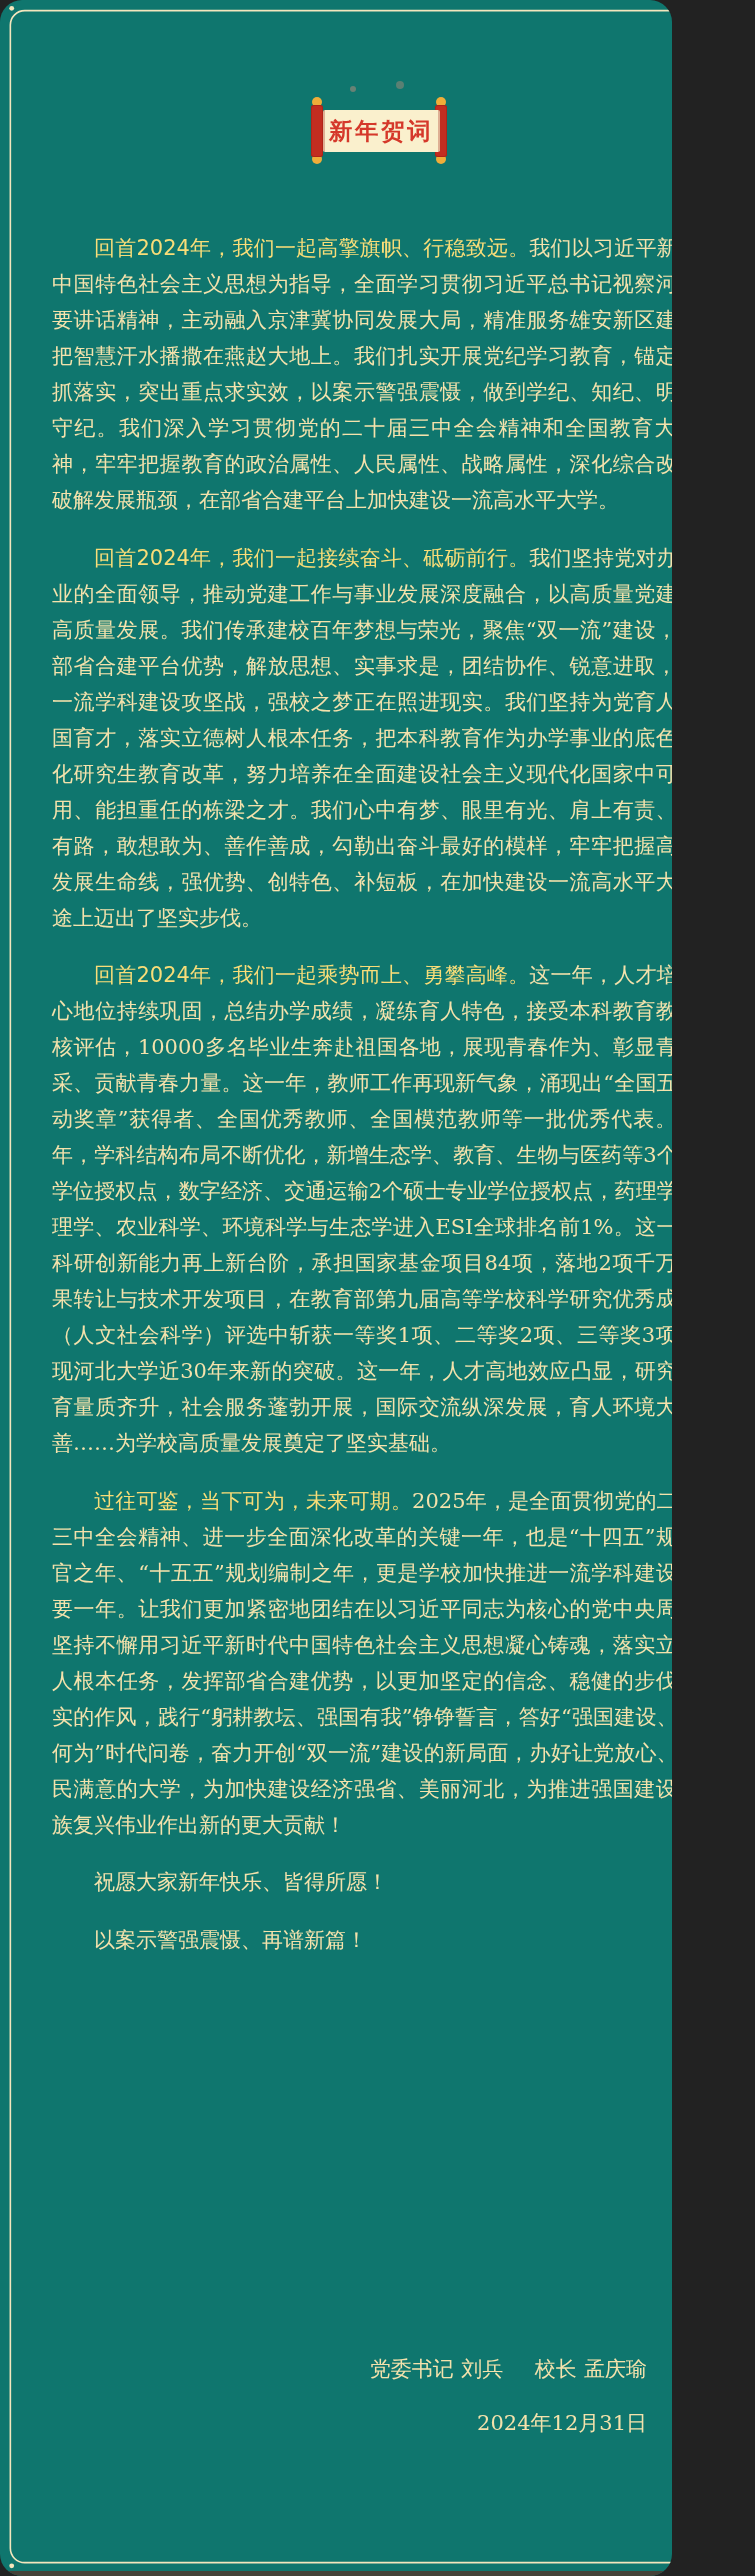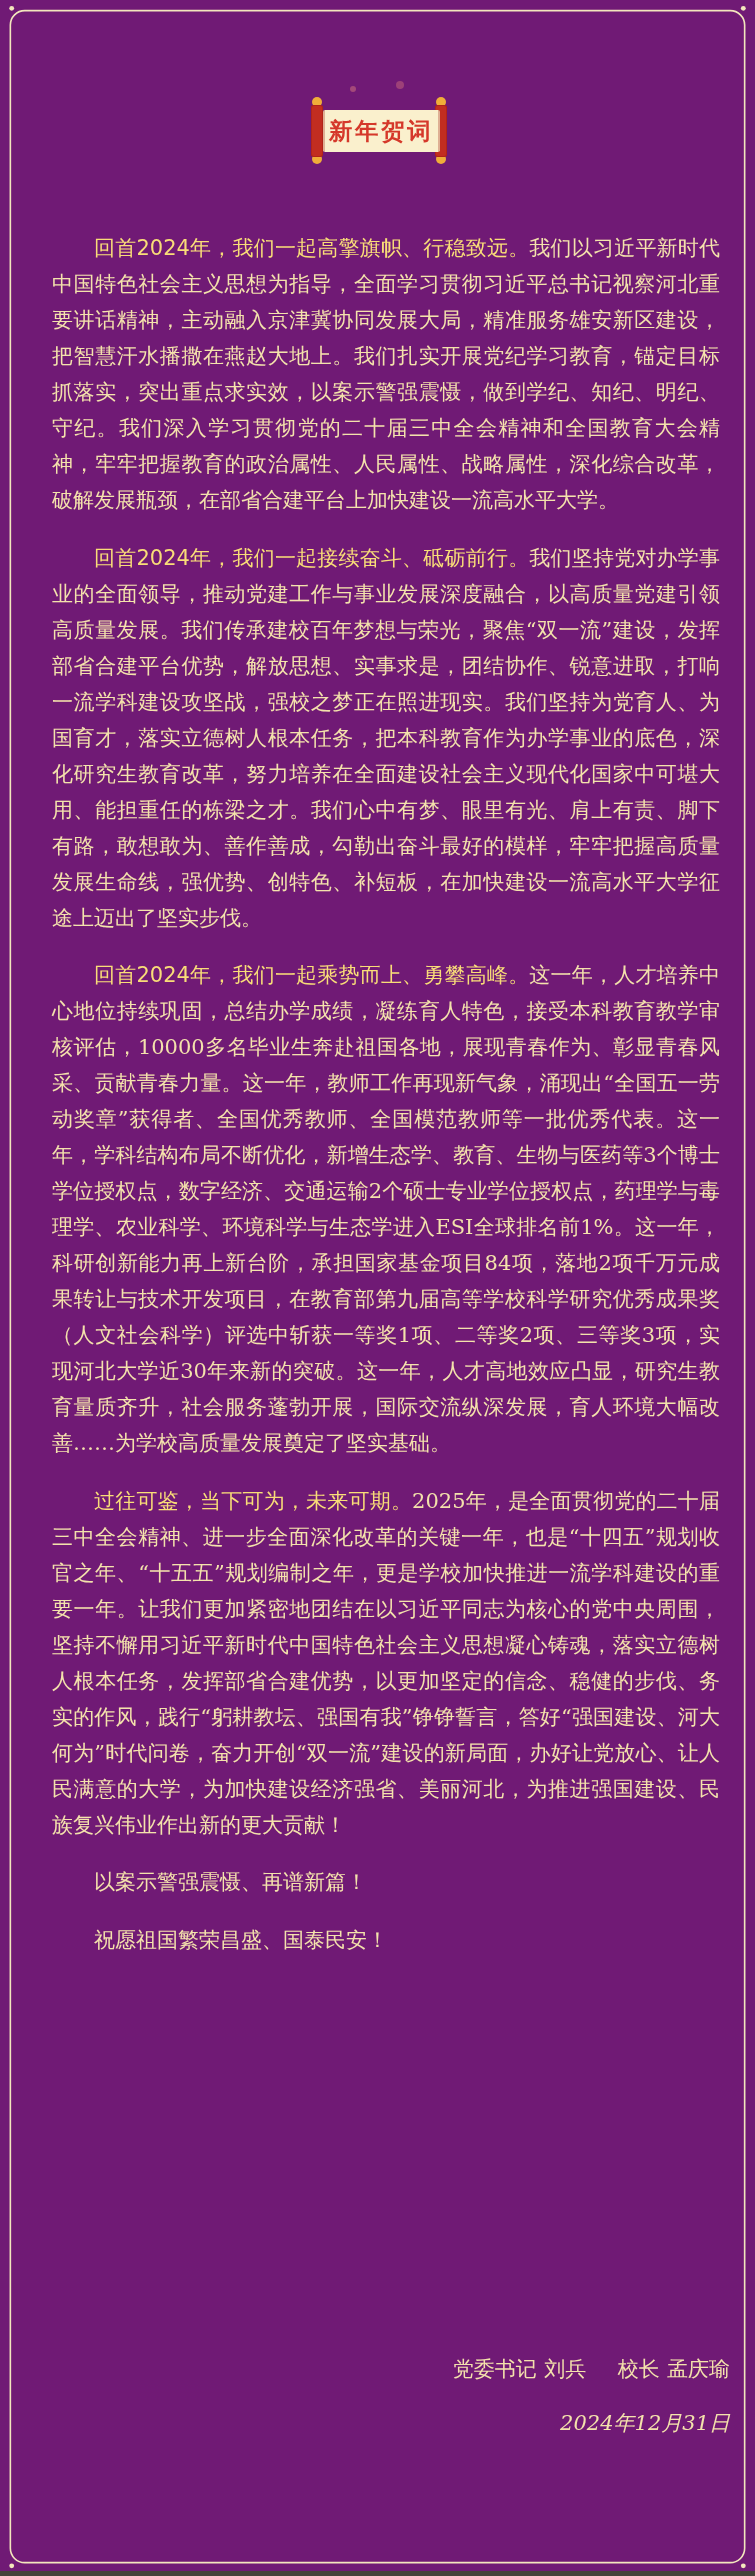--- a/index.html
+++ b/index.html
@@ -1,21 +1,22 @@
 <!DOCTYPE html>
 <html style="font-size:14.4px"><head>
 <meta charset="utf-8">
 <style>
   html,body{margin:0;padding:0;background:#222;}
   .poster{
     position:relative;
-    width:755px;height:2576px;
-    background:#701a75;
+    width:672px;height:2576px;
+    background:#0f766e;
     overflow:hidden;
     font-family:"Liberation Sans",sans-serif;
+    border-radius:22px;
   }
   
   .frame{position:absolute;left:0;top:0;}
   
   .banner{position:absolute;left:311px;top:97px;width:136px;height:67px;}
   .knob{position:absolute;width:10px;height:10px;border-radius:50%;background:#f0ad39;z-index:1;}
   .knob.tl{left:0.9px;top:0;}   .knob.bl{left:0.9px;top:57px;}
   .knob.tr{left:125px;top:0;} .knob.br{left:125px;top:57px;}
   .bar{position:absolute;top:8px;width:11.7px;height:52px;background:#c22d20;border-radius:2.7px;z-index:2;
        box-shadow:inset 0 0 0 0.9px rgba(140,18,10,.35);}
@@ -42,21 +43,21 @@
   }
   .letter p{margin:0 0 21.6px 0;text-indent:2em;}
   .lead{font-weight:normal;color:#f9dd78;font-family:"DejaVu Sans","Liberation Sans",sans-serif;}
   
   .signature,.dateline{
     position:absolute;right:25px;text-align:right;
     font-size:21px;line-height:36px;color:#f4e2ac;
     font-family:"DejaVu Serif","Liberation Serif",serif;white-space:nowrap;
   }
   .signature{top:2351px;}
-  .dateline{top:2405px;font-style:italic;}
+  .dateline{top:2405px;}
   .signature .name{margin-left:.35em;}
   .signature .pres{margin-left:1.5em;}
   .bottom-edge{position:absolute;left:0;bottom:0;width:100%;height:5.4px;background:#454239;}
 </style>
 </head>
 <body>
 
 <div class="poster">
 
   <svg class="frame" width="755" height="2576" viewBox="0 0 839 2862">
@@ -80,22 +81,22 @@
     <div class="panel">
       <span class="panel-title">新年贺词</span>
     </div>
   </div>
 
   <div class="letter">
     <p><span class="lead">回首2024年，我们一起高擎旗帜、行稳致远。</span><span>我们以习近平新时代中国特色社会主义思想为指导，全面学习贯彻习近平总书记视察河北重要讲话精神，主动融入京津冀协同发展大局，精准服务雄安新区建设，把智慧汗水播撒在燕赵大地上。我们扎实开展党纪学习教育，锚定目标抓落实，突出重点求实效，以案示警强震慑，做到学纪、知纪、明纪、守纪。我们深入学习贯彻党的二十届三中全会精神和全国教育大会精神，牢牢把握教育的政治属性、人民属性、战略属性，深化综合改革，破解发展瓶颈，在部省合建平台上加快建设一流高水平大学。</span></p>
     <p><span class="lead">回首2024年，我们一起接续奋斗、砥砺前行。</span><span>我们坚持党对办学事业的全面领导，推动党建工作与事业发展深度融合，以高质量党建引领高质量发展。我们传承建校百年梦想与荣光，聚焦“双一流”建设，发挥部省合建平台优势，解放思想、实事求是，团结协作、锐意进取，打响一流学科建设攻坚战，强校之梦正在照进现实。我们坚持为党育人、为国育才，落实立德树人根本任务，把本科教育作为办学事业的底色，深化研究生教育改革，努力培养在全面建设社会主义现代化国家中可堪大用、能担重任的栋梁之才。我们心中有梦、眼里有光、肩上有责、脚下有路，敢想敢为、善作善成，勾勒出奋斗最好的模样，牢牢把握高质量发展生命线，强优势、创特色、补短板，在加快建设一流高水平大学征途上迈出了坚实步伐。</span></p>
     <p><span class="lead">回首2024年，我们一起乘势而上、勇攀高峰。</span><span>这一年，人才培养中心地位持续巩固，总结办学成绩，凝练育人特色，接受本科教育教学审核评估，10000多名毕业生奔赴祖国各地，展现青春作为、彰显青春风采、贡献青春力量。这一年，教师工作再现新气象，涌现出“全国五一劳动奖章”获得者、全国优秀教师、全国模范教师等一批优秀代表。这一年，学科结构布局不断优化，新增生态学、教育、生物与医药等3个博士学位授权点，数字经济、交通运输2个硕士专业学位授权点，药理学与毒理学、农业科学、环境科学与生态学进入ESI全球排名前1%。这一年，科研创新能力再上新台阶，承担国家基金项目84项，落地2项千万元成果转让与技术开发项目，在教育部第九届高等学校科学研究优秀成果奖（人文社会科学）评选中斩获一等奖1项、二等奖2项、三等奖3项，实现河北大学近30年来新的突破。这一年，人才高地效应凸显，研究生教育量质齐升，社会服务蓬勃开展，国际交流纵深发展，育人环境大幅改善……为学校高质量发展奠定了坚实基础。</span></p>
     <p><span class="lead">过往可鉴，当下可为，未来可期。</span><span>2025年，是全面贯彻党的二十届三中全会精神、进一步全面深化改革的关键一年，也是“十四五”规划收官之年、“十五五”规划编制之年，更是学校加快推进一流学科建设的重要一年。让我们更加紧密地团结在以习近平同志为核心的党中央周围，坚持不懈用习近平新时代中国特色社会主义思想凝心铸魂，落实立德树人根本任务，发挥部省合建优势，以更加坚定的信念、稳健的步伐、务实的作风，践行“躬耕教坛、强国有我”铮铮誓言，答好“强国建设、河大何为”时代问卷，奋力开创“双一流”建设的新局面，办好让党放心、让人民满意的大学，为加快建设经济强省、美丽河北，为推进强国建设、民族复兴伟业作出新的更大贡献！</span></p>
+    <p><span class="lead"></span><span>祝愿大家新年快乐、皆得所愿！</span></p>
     <p><span class="lead"></span><span>以案示警强震慑、再谱新篇！</span></p>
-    <p><span class="lead"></span><span>祝愿祖国繁荣昌盛、国泰民安！</span></p>
   </div>
 
   <div class="signature">
     <span>党委书记</span><span class="name">刘兵</span><span class="pres">校长</span><span class="name">孟庆瑜</span>
   </div>
   <div class="dateline">2024年12月31日</div>
 
   <div class="bottom-edge"></div>
 
 </div>

